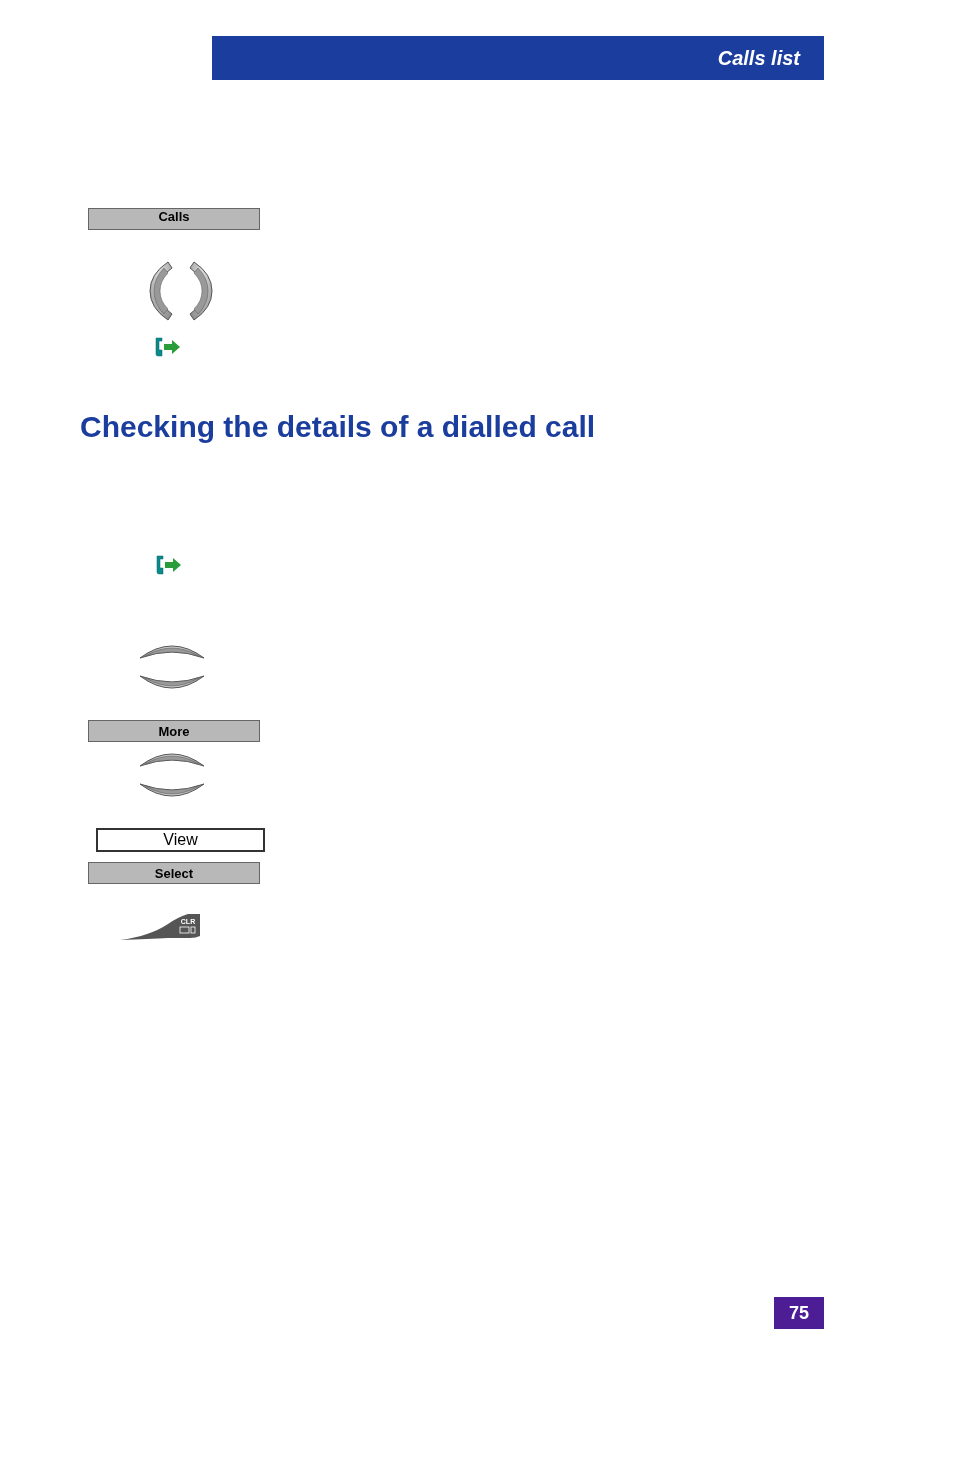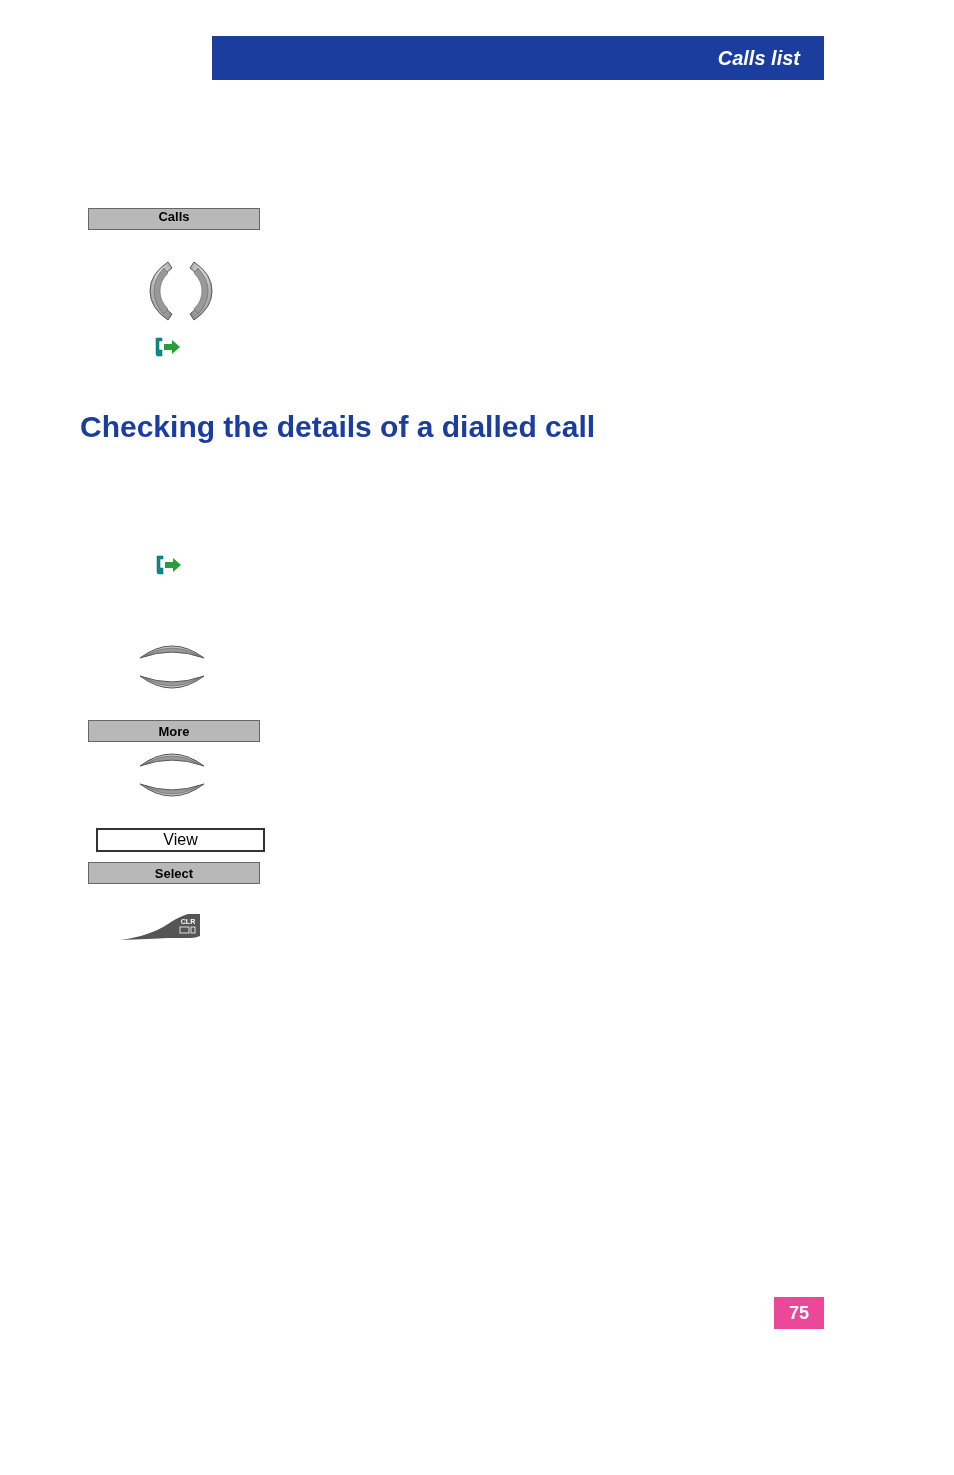--- a/index.html
+++ b/index.html
@@ -124,21 +124,21 @@
     }
     .clr-icon {
       margin-left: 40px;
     }
     .page-number {
       position: absolute;
       bottom: 146px;
       right: 130px;
       width: 50px;
       height: 32px;
-      background: #ec4899;
+      background: #4c1d95;
       display: flex;
       align-items: center;
       justify-content: center;
       color: #ffffff;
       font-weight: bold;
       font-size: 18px;
     }
   </style>
 </head>
 <body>

